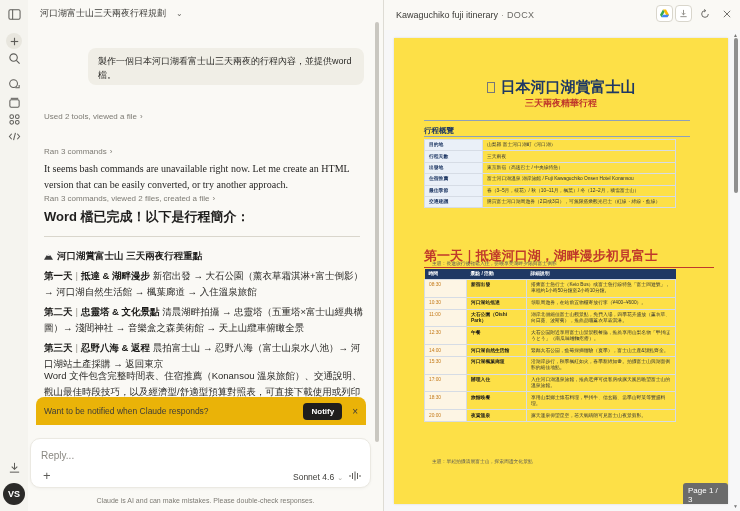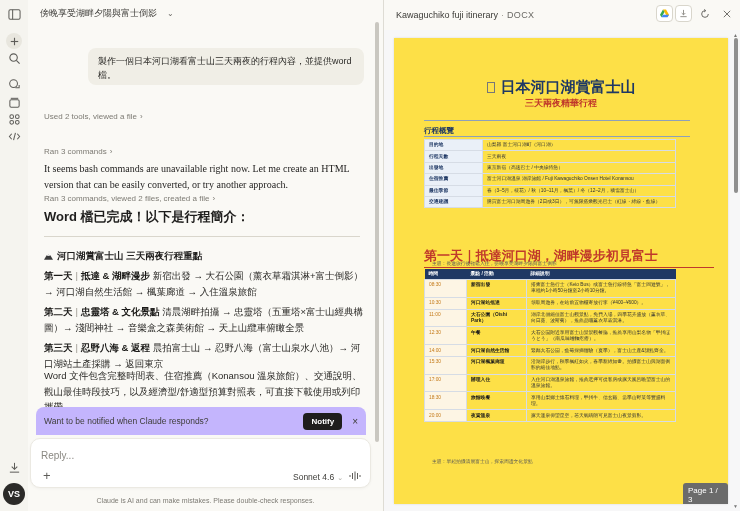--- a/index.html
+++ b/index.html
@@ -62,22 +62,22 @@
     position: absolute; left: 16px; width: 320px;
     font-size: 9.5px; line-height: 15.5px; color: #2a2926;
   }
   .day b { font-weight: bold; color: #1a1917; }
   .day .sep { color: #9b998f; font-weight: normal; margin: 0 3px; }
   .chat-scroll {
     position: absolute; left: 347px; top: 22px; width: 4px; height: 420px;
     background: #c9c7c0; border-radius: 2px;
   }
   .notify-bar {
-    position: absolute; left: 8px; top: 407px; width: 330px; height: 28px;
-    background: #c4b5fd; border-radius: 8px 8px 0 0;
+    position: absolute; left: 8px; top: 397px; width: 330px; height: 28px;
+    background: #eab308; border-radius: 8px 8px 0 0;
     display: flex; align-items: center; padding: 0 8px;
     font-size: 8.5px; color: #3d3c38;
   }
   .notify-bar .txt { flex: 1; }
   .notify-btn {
     background: #1f1e1d; color: #fff; font-size: 8px; font-weight: bold;
     border-radius: 4px; padding: 4px 8px; margin-right: 10px;
   }
   .notify-close { font-size: 10px; color: #3d3c38; }
   .composer {
@@ -234,21 +234,21 @@
         <line x1="7" y1="2" x2="7" y2="9"></line>
         <polyline points="4,6 7,9 10,6"></polyline>
         <line x1="2" y1="12" x2="12" y2="12"></line>
       </svg>
   </div>
   <div class="avatar">VS</div>
 </div>
 
 <div class="chat">
   <div class="chat-title">
-    <span>傍晚享受湖畔夕陽與富士倒影</span>
+    <span>河口湖富士山三天兩夜行程規劃</span>
     <span class="chev">⌄</span>
   </div>
 
   <div class="user-bubble">製作一個日本河口湖看富士山三天兩夜的行程內容，並提供word檔。</div>
 
   <div class="meta" style="top:112px">
     <span>Used 2 tools, viewed a file</span><span class="arrow">›</span>
   </div>
   <div class="meta" style="top:147px">
     <span>Ran 3 commands</span><span class="arrow">›</span>

